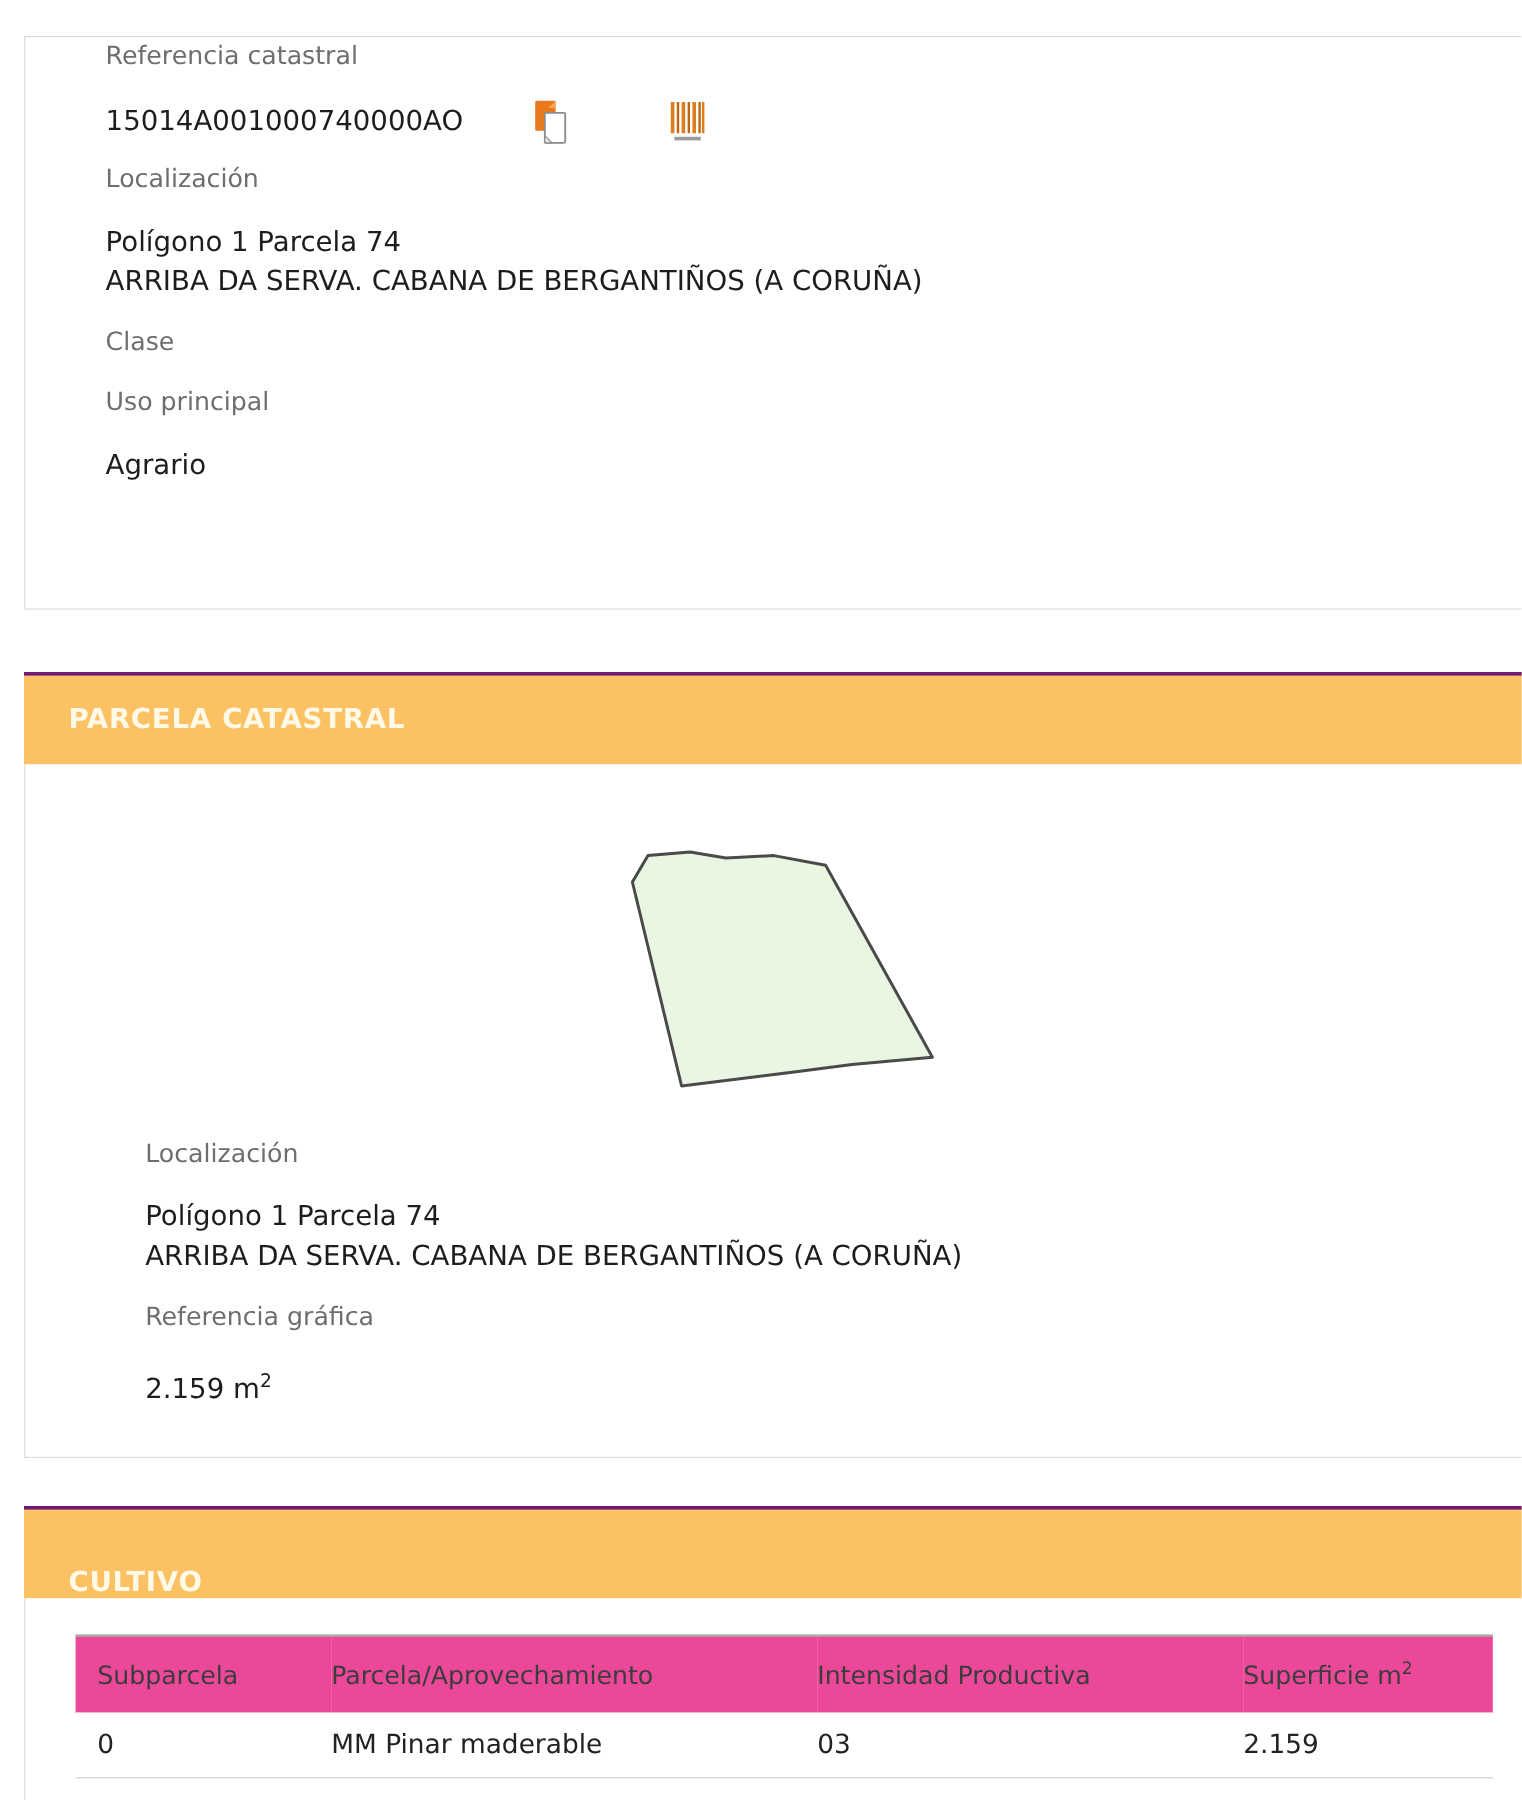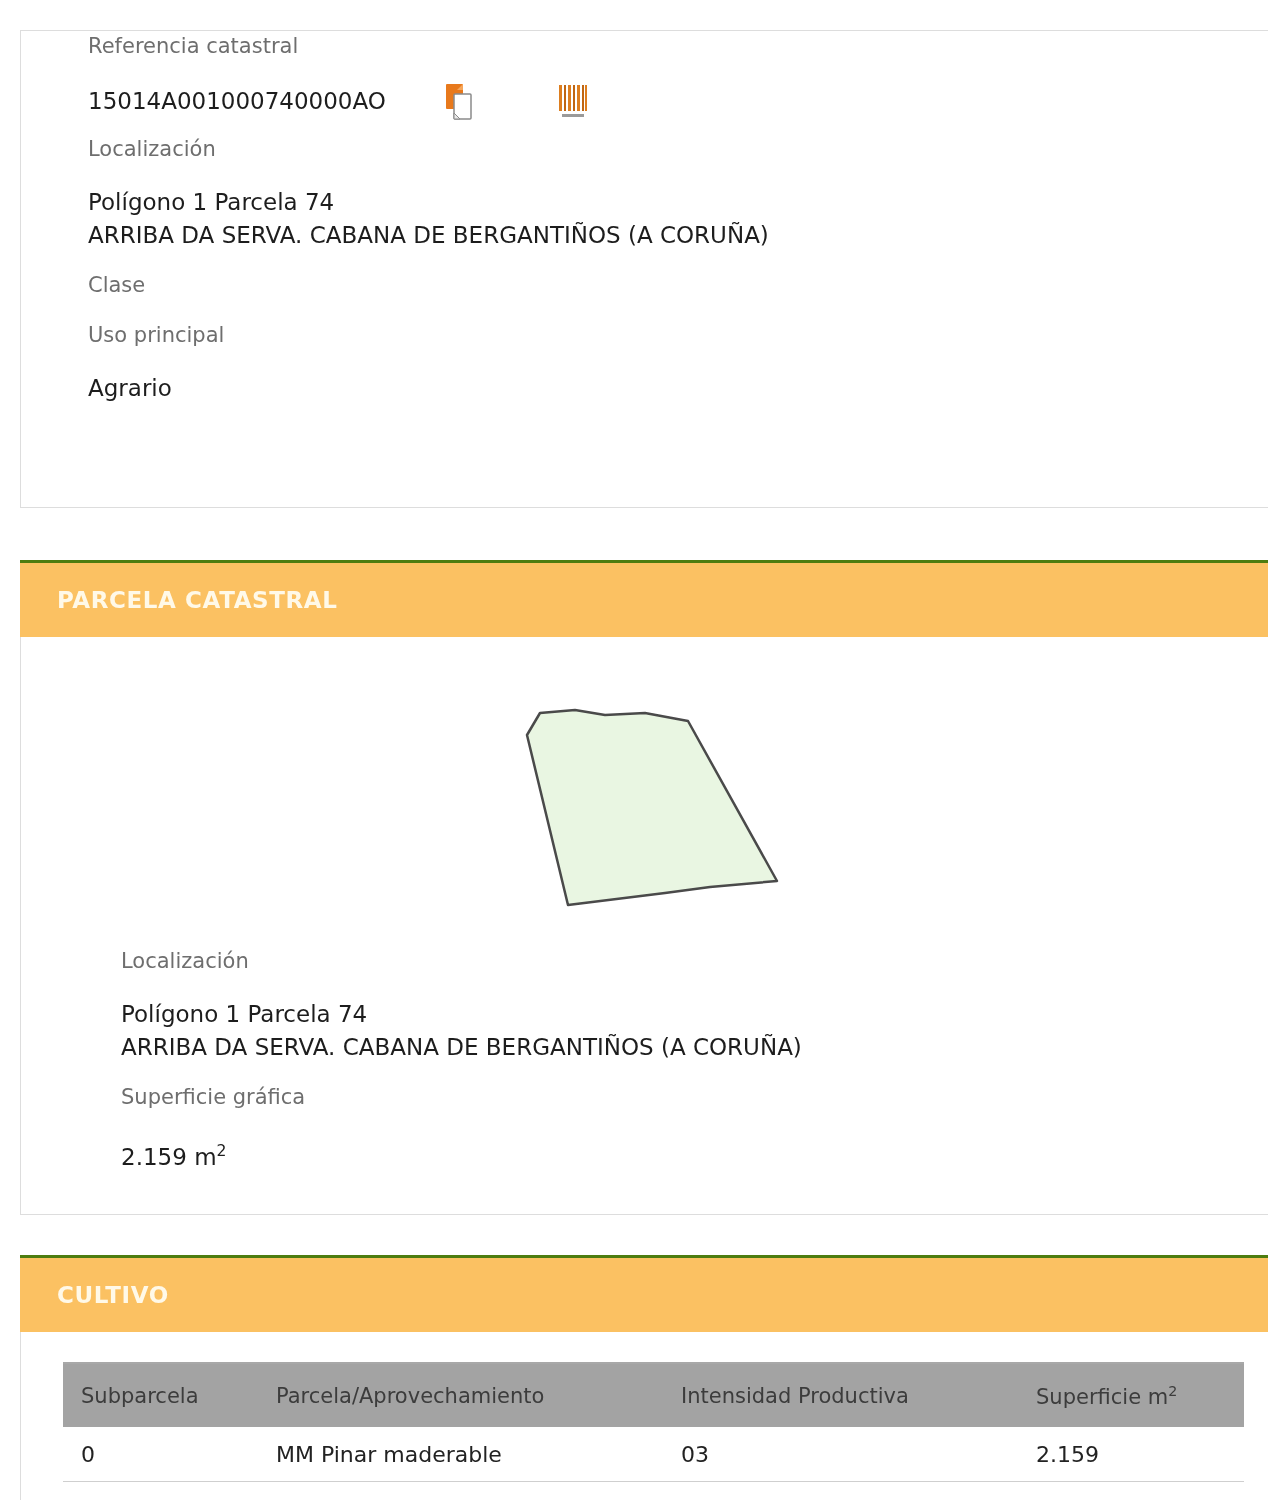--- a/index.html
+++ b/index.html
@@ -24,47 +24,47 @@
     margin:0 0 20px 0;
   }
   .ref-row{display:flex;align-items:center;height:37px;margin:0 0 16px 0;gap:48px;}
   .ref-row .field-value{margin:0;}
   .icon-btn{border:none;background:transparent;padding:0;cursor:pointer;display:inline-block;line-height:0;}
   .copy-btn{margin-left:10px;}
   .barcode-btn{margin-left:36px;}
   
   .banner{
     position:absolute;left:20px;right:0;height:77px;
-    background:#FBC162;border-top:3px solid #4d7c0f;box-sizing:border-box;
+    background:#FBC162;border-top:3px solid #701a75;box-sizing:border-box;
     display:flex;align-items:center;padding-left:37px;
   }
   .banner-title{
     color:#FFF9E8;font-weight:bold;font-size:23px;letter-spacing:0.6px;
   }
   .banner-parcela{top:560px;}
-  .banner-cultivo{top:1255px;}
+  .banner-cultivo{top:1255px;align-items:flex-end;}
   
   .body-parcela{
     position:absolute;left:20px;right:0;top:637px;height:578px;
     background:#fff;border-left:1px solid #ddd;border-bottom:1px solid #ddd;
     box-sizing:border-box;
   }
   .body-cultivo{
     position:absolute;left:20px;right:0;top:1332px;height:168px;
     background:#fff;border-left:1px solid #ddd;box-sizing:border-box;
   }
   .parcel-svg{display:block;margin:56px auto 0 auto;}
   .parcela-fields{padding-left:100px;margin-top:25px;}
   
   .cultivo-table{
     margin:30px 0 0 42px;width:1181px;
     border-collapse:collapse;table-layout:fixed;
     border-top:2px solid #A8A8A8;border-bottom:1px solid #CFCFCF;
   }
-  .cultivo-table thead tr{background:#a3a3a3;height:65px;}
+  .cultivo-table thead tr{background:#ec4899;height:65px;}
   .cultivo-table th{
     font-weight:normal;font-size:21px;color:#3c3c3c;text-align:left;
     padding:0;border-bottom:2px solid #ffffff;
   }
   .cultivo-table tbody tr{height:53px;background:#fff;}
   .cultivo-table td{font-size:22px;color:#222;padding:0;}
   .cultivo-table th:first-child,.cultivo-table td:first-child{padding-left:18px;}
   sup{font-size:0.68em;}
 </style>
 </head>
@@ -114,21 +114,21 @@
 
 <section class="body-parcela">
   <svg class="parcel-svg" width="300" height="230" viewBox="0 0 300 230">
     <polygon points="32,42 45,20 80,17 110,22 150,20 193,28 282,188 215,194 170,200 73,212" stroke="#4a4a4a" stroke-width="2.5" stroke-linejoin="round" fill="#E9F6E2"></polygon>
   </svg>
 
   <div class="parcela-fields">
     <p class="field-label">Localización</p>
     <p class="field-value"><span>Polígono 1 Parcela 74</span><br><span>ARRIBA DA SERVA. CABANA DE BERGANTIÑOS (A CORUÑA)</span></p>
 
-    <p class="field-label">Superficie gráfica</p>
+    <p class="field-label">Referencia gráfica</p>
     <p class="field-value"><span>2.159 m</span><sup>2</sup></p>
   </div>
 </section>
 
 <div class="banner banner-cultivo">
   <span class="banner-title">CULTIVO</span>
 </div>
 
 <section class="body-cultivo">
   <table class="cultivo-table">

